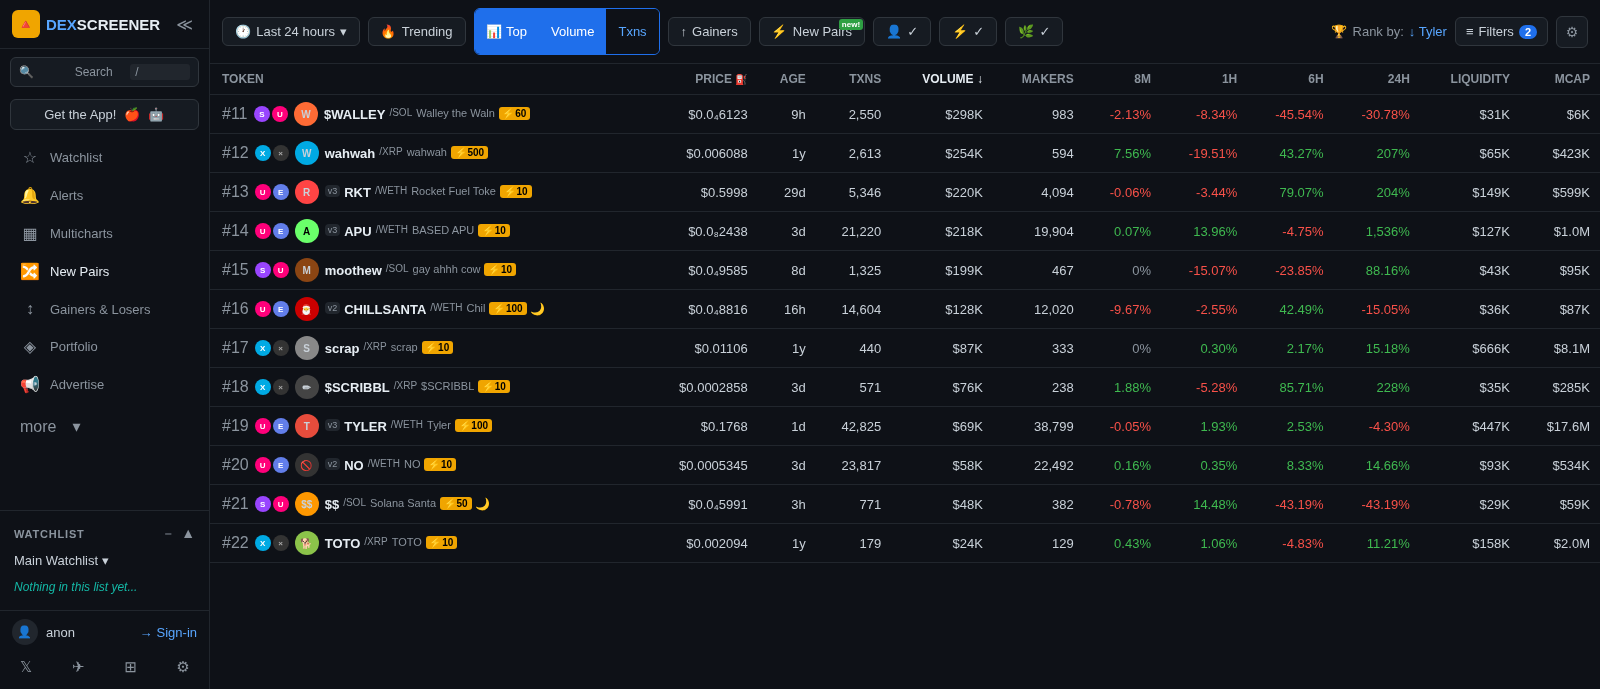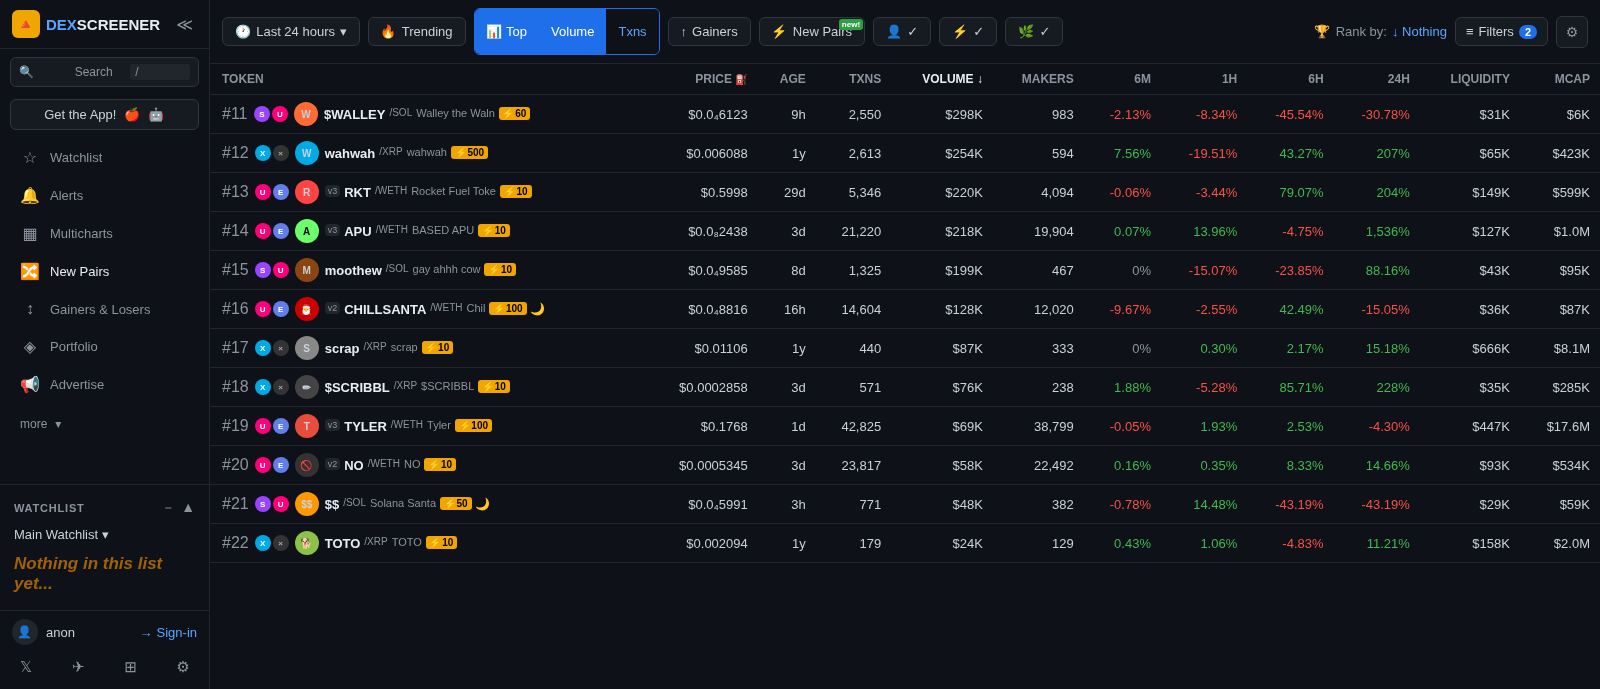--- a/index.html
+++ b/index.html
@@ -116,24 +116,24 @@
       margin: 1px 6px;
       transition: background 0.15s;
     }
     .nav-item .nav-icon { font-size: 16px; width: 20px; text-align: center; }
     .nav-item.active { color: #e6edf3; }
 
     #more-btn {
       padding: 6px 14px;
       color: #8b949e;
       cursor: pointer;
-      font-size: 12px;
-      display: flex;
-      align-items: center;
-      gap: 8px;
+      font-size: 16px;
+      display: flex;
+      align-items: center;
+      gap: 16px;
       margin: 8px 6px;
     }
 
     #watchlist-section {
       border-top: 1px solid #21262d;
       padding: 8px 0;
     }
 
     #watchlist-header {
       display: flex;
@@ -161,24 +161,23 @@
       align-items: center;
       gap: 4px;
       padding: 4px 14px;
       color: #c9d1d9;
       font-size: 13px;
       cursor: pointer;
     }
 
     #watchlist-empty {
       padding: 8px 14px;
-      color: #a16207;
-      font-size: 17px;
+      color: #14b8a6;
+      font-size: 12px;
       font-style: italic;
-      font-weight: bold;
     }
 
     #sidebar-footer {
       border-top: 1px solid #21262d;
       padding: 8px 12px;
     }
 
     #user-row {
       display: flex;
       align-items: center;
@@ -653,21 +652,21 @@
 
     <button class="topbar-btn">
       <span>🌿</span>
       <span>✓</span>
     </button>
 
     <div id="topbar-right">
       <div id="rank-by">
         <span>🏆</span>
         <span>Rank by:</span>
-        <span id="rank-value">↓ Nothing</span>
+        <span id="rank-value">↓ Tyler</span>
       </div>
 
       <div id="filters-btn">
         <span>≡</span>
         <span>Filters</span>
         <span id="filters-badge">2</span>
       </div>
 
       <div id="settings-btn">⚙</div>
     </div>
@@ -676,21 +675,21 @@
   <div id="table-container">
     <table>
       <thead>
         <tr>
           <th>TOKEN</th>
           <th>PRICE <span style="font-size:10px">⛽</span></th>
           <th>AGE</th>
           <th>TXNS</th>
           <th class="sortable">VOLUME</th>
           <th>MAKERS</th>
-          <th>6M</th>
+          <th>8M</th>
           <th>1H</th>
           <th>6H</th>
           <th>24H</th>
           <th>LIQUIDITY</th>
           <th>MCAP</th>
         </tr>
       </thead>
       <tbody id="table-body">
       <tr>
     <td>

